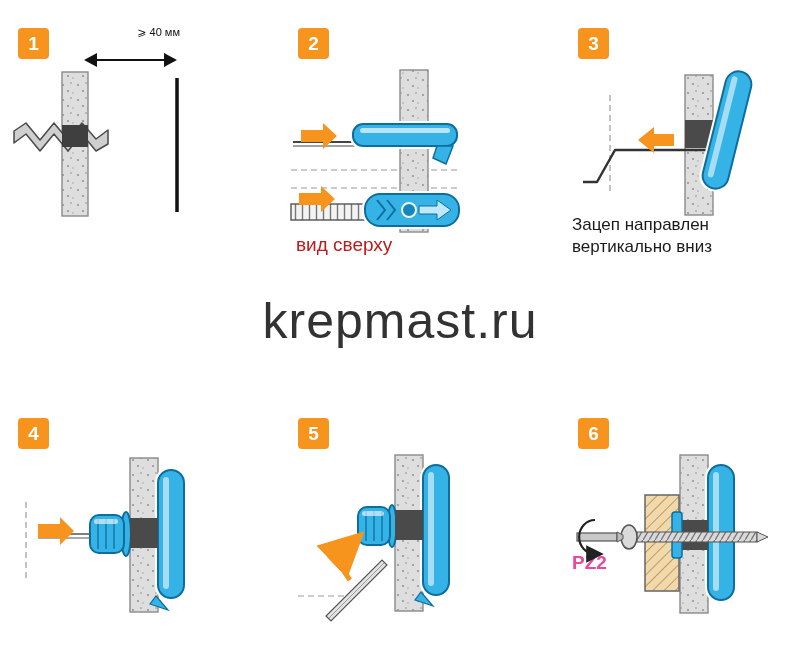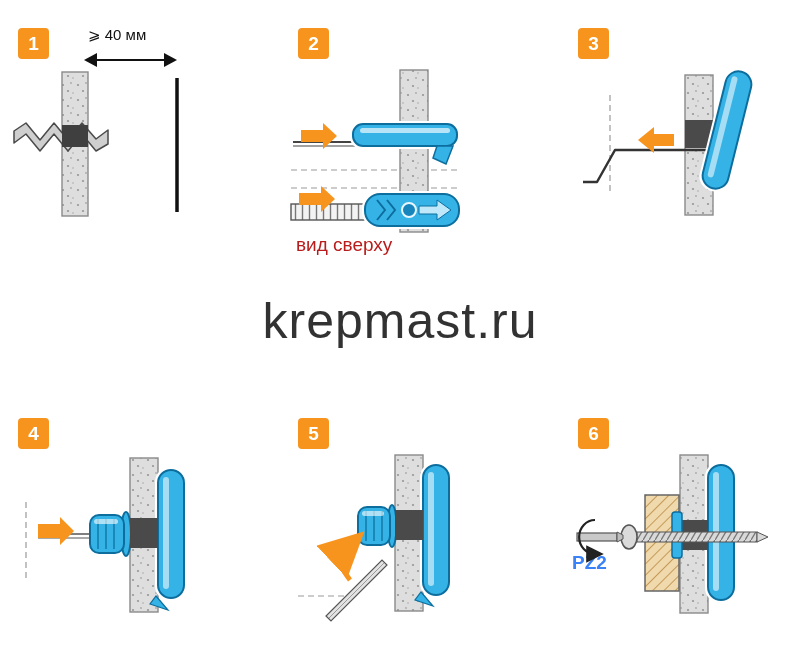--- a/index.html
+++ b/index.html
@@ -1,44 +1,46 @@
 <!DOCTYPE html>
 <html><head>
 <meta charset="utf-8">
 <style>
   *{margin:0;padding:0;box-sizing:border-box}
   html,body{background:#ffffff}
   body{font-family:"Liberation Sans", sans-serif}
   .sheet{position:relative;width:800px;height:655px;background:#fff;overflow:hidden}
   .badge{position:absolute;width:31px;height:31px;background:#F7941E;border-radius:4px;
          color:#fff;font-weight:bold;font-size:19px;display:flex;align-items:center;justify-content:center}
-  .dim-label{position:absolute;left:88px;top:26px;width:92px;text-align:left;font-size:15px;color:#111}
+  .dim-label{position:absolute;left:88px;top:26px;width:92px;text-align:right;font-size:11px;color:#111}
   .caption{position:absolute;color:#b91c1c;font-size:19px}
   .caption-small{position:absolute;color:#1b1b1b;font-size:17px;line-height:22px}
-  .caption-bold{position:absolute;color:#3b82f6;font-size:19px;font-weight:bold}
+  .caption-bold{position:absolute;color:#ec4899;font-size:19px;font-weight:bold}
   .wm{position:absolute;left:0;right:0;top:292px;text-align:center;font-size:50px;
       color:#000000;letter-spacing:1px;opacity:.8;
       text-shadow:-1px -1px 0 #fff,1px -1px 0 #fff,-1px 1px 0 #fff,1px 1px 0 #fff}
   svg.panel{position:absolute}
 </style>
 </head>
 <body>
 
 <div class="sheet">
 
   <div class="badge" style="left:18px;top:28px">1</div>
   <div class="badge" style="left:298px;top:28px">2</div>
   <div class="badge" style="left:578px;top:28px">3</div>
   <div class="badge" style="left:18px;top:418px">4</div>
   <div class="badge" style="left:298px;top:418px">5</div>
   <div class="badge" style="left:578px;top:418px">6</div>
 
   <div class="dim-label">⩾ 40 мм</div>
   <div class="caption" style="left:296px;top:234px">вид сверху</div>
   <div class="caption-small" style="left:572px;top:214px">
+    <div>Зацеп направлен</div>
+    <div>вертикально вниз</div>
   </div>
   <div class="caption-bold" style="left:572px;top:552px">PZ2</div>
   <div class="wm">krepmast.ru</div>
 
   <svg class="panel" style="left:0;top:20px" width="220" height="220" viewBox="0 0 220 220">
     <defs>
       <pattern id="spk1" width="15" height="15" patternUnits="userSpaceOnUse">
         <rect width="15" height="15" fill="#dedede"></rect>
         <circle cx="3" cy="5" r="1.1" fill="#979797"></circle>
           <circle cx="11" cy="3" r="0.9" fill="#a8a8a8"></circle>

